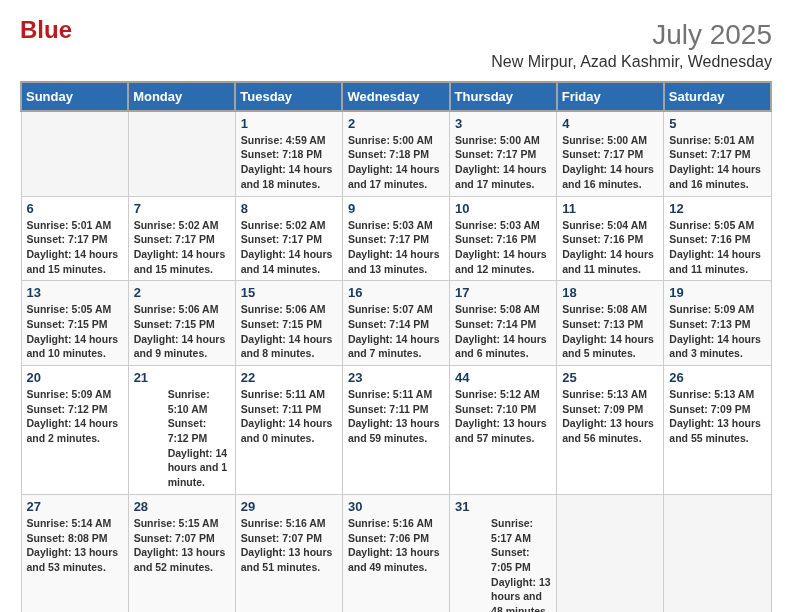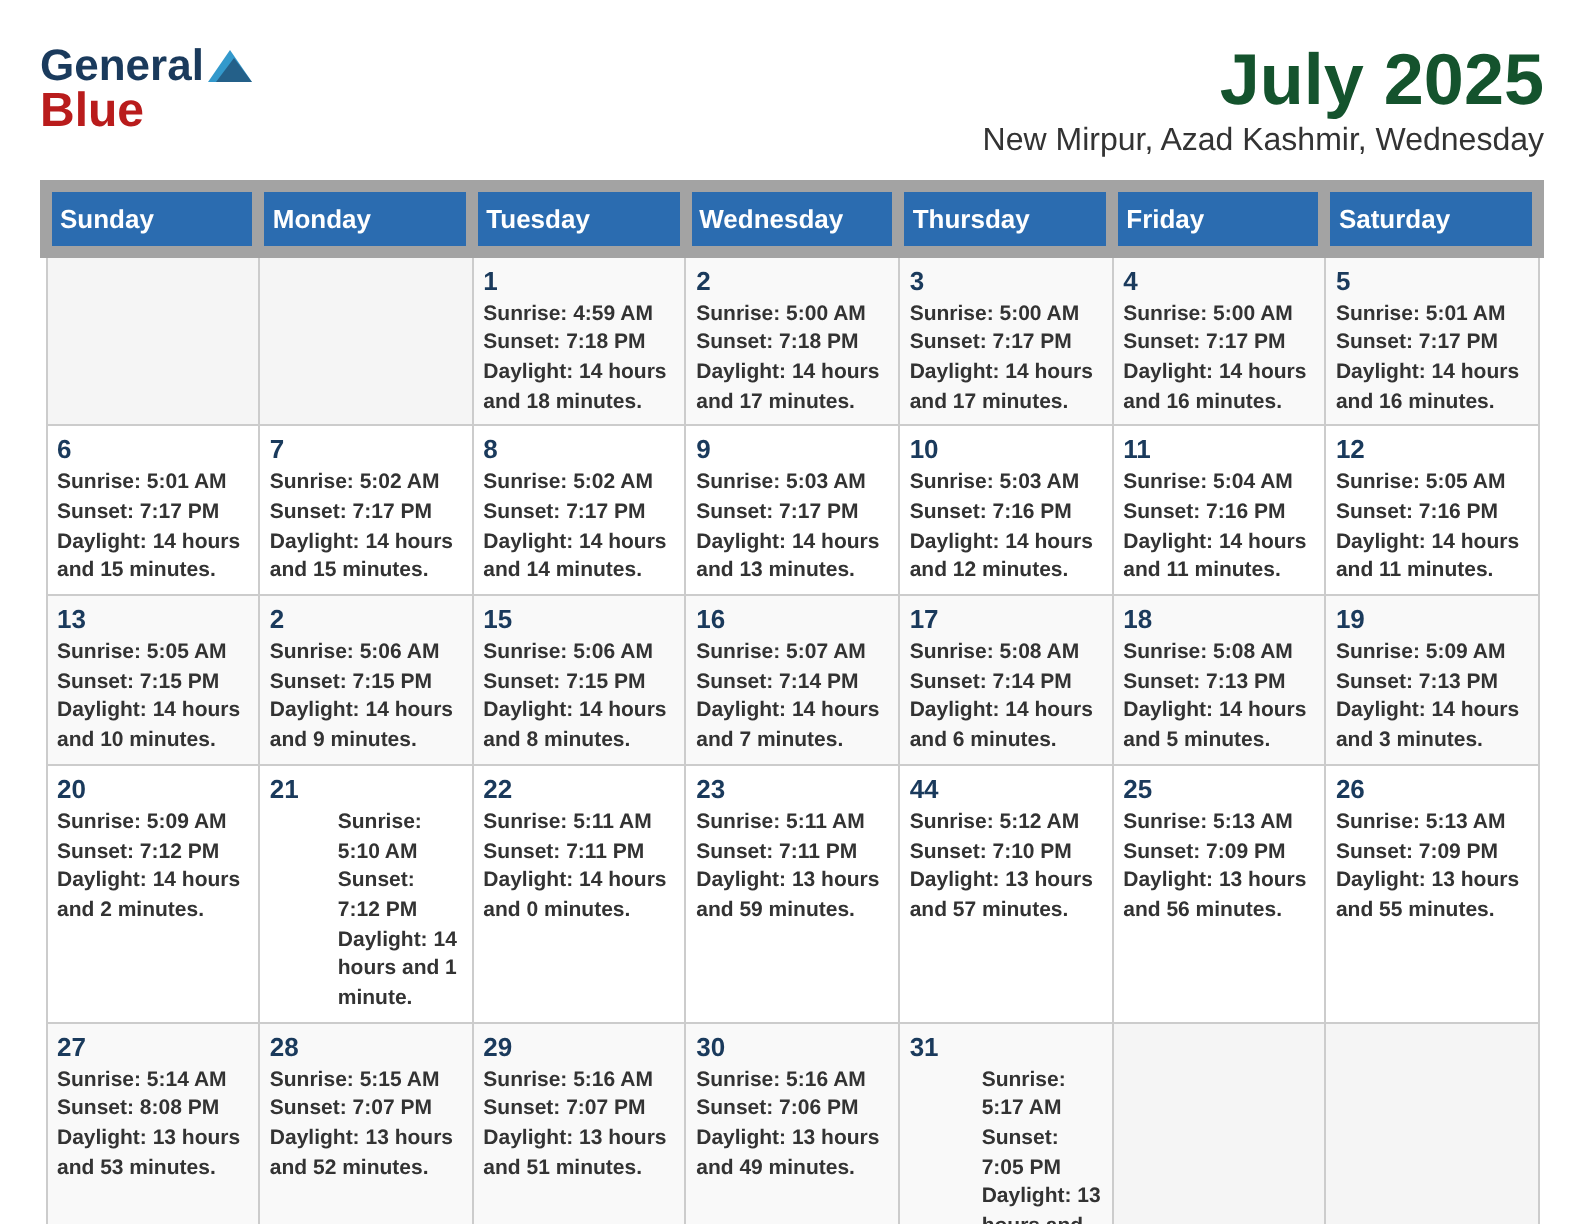--- a/index.html
+++ b/index.html
@@ -18,43 +18,43 @@
     }
     .logo {
       display: flex;
       flex-direction: column;
       align-items: flex-start;
     }
     .title-block {
       text-align: right;
     }
     .month-title {
-      font-size: 36px;
-      font-weight: bold;
-      color: #14532d;
+      font-size: 28px;
+      font-weight: normal;
+      color: #737373;
       line-height: 1.1;
     }
     .location-title {
       font-size: 16px;
       color: #333;
       margin-top: 2px;
     }
     table {
       width: 100%;
       border-collapse: collapse;
       font-size: 11px;
     }
     thead tr th {
       background-color: #2b6cb0;
       color: #fff;
       padding: 6px 4px;
       text-align: left;
       font-size: 13px;
       font-weight: bold;
-      border: 6px solid #a3a3a3;
+      border: 2px solid #a3a3a3;
     }
     tbody tr td {
       border: 1px solid #ccc;
       vertical-align: top;
       padding: 4px 5px;
       width: 107px;
       min-height: 80px;
       background: #fff;
     }
     tbody tr:nth-child(odd) td {
@@ -75,27 +75,20 @@
     }
     .empty-cell {
       background: #f5f5f5 !important;
     }
   </style>
 </head>
 <body>
 
 <div class="header">
   <div class="logo">
-    <div style="display:flex;align-items:center;">
-      <span style="font-size:22px;font-weight:bold;color:#1a3a5c;">General</span>
-      <svg width="22" height="16" viewBox="0 0 22 16" style="margin-left:2px;">
-        <polygon points="0,16 11,0 22,16" fill="#3399cc"></polygon>
-        <polygon points="4,16 13,4 22,16" fill="#1a3a5c" opacity="0.6"></polygon>
-      </svg>
-    </div>
     <span style="font-size:24px;font-weight:bold;color:#b91c1c;margin-top:-4px;">Blue</span>
   </div>
   <div class="title-block">
     <div class="month-title">July 2025</div>
     <div class="location-title">New Mirpur, Azad Kashmir, Wednesday</div>
   </div>
 </div>
 
 <table>
   <thead>

